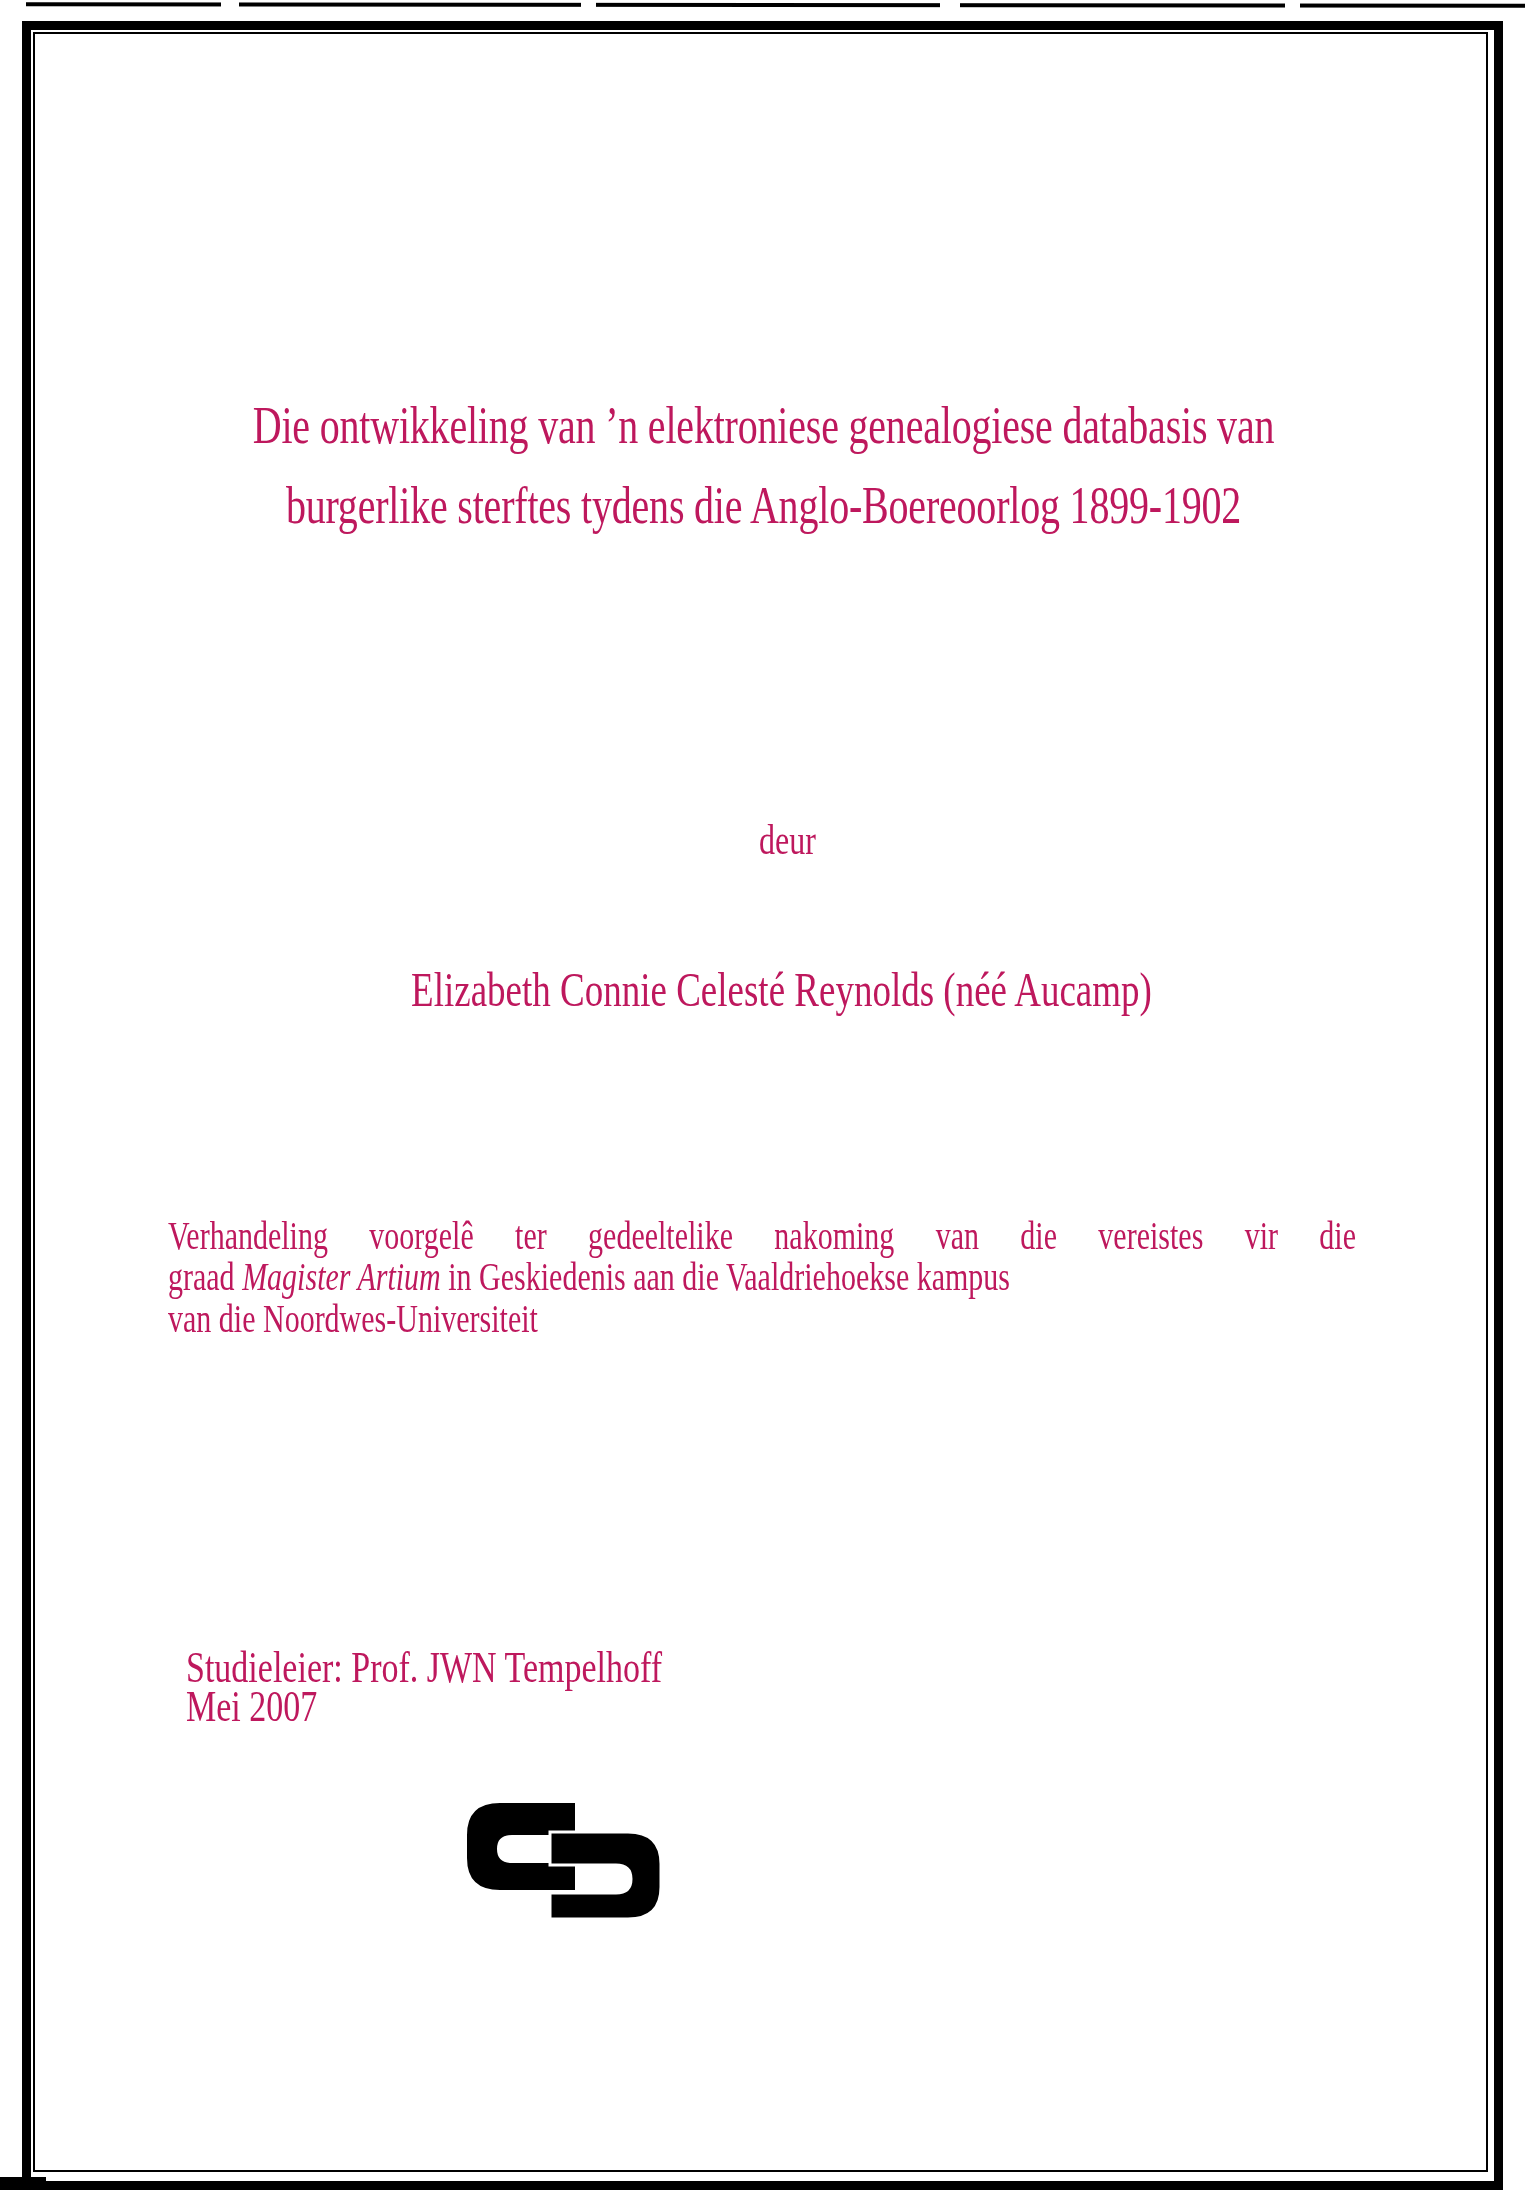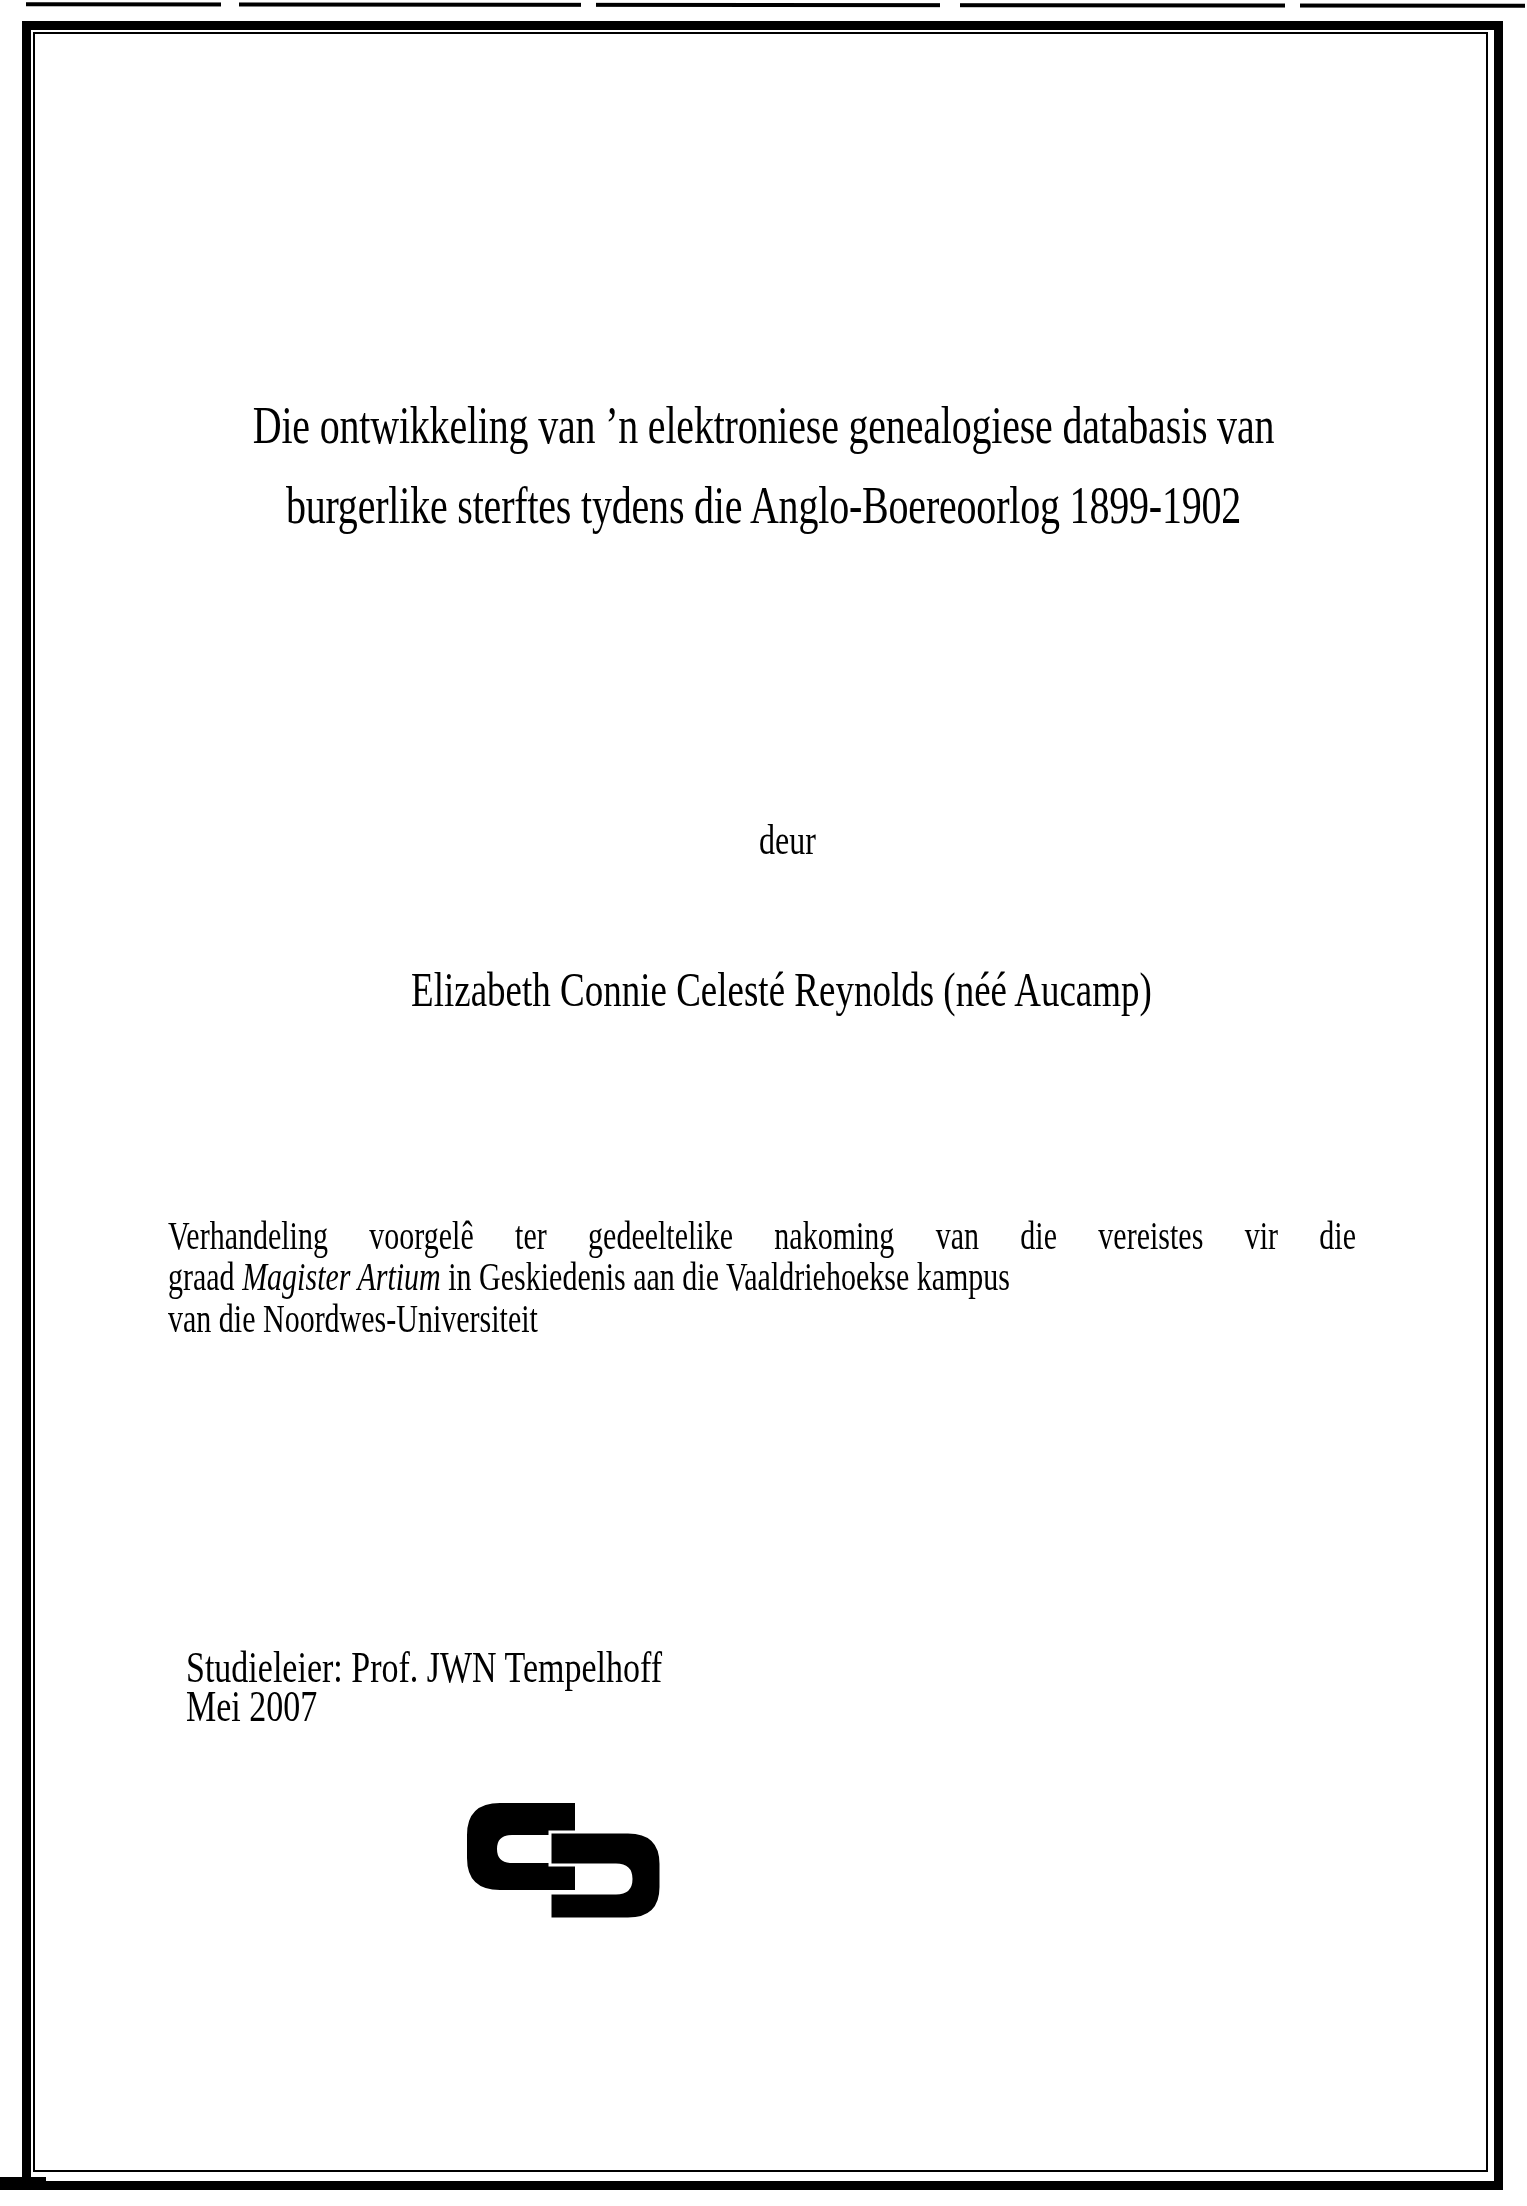--- a/index.html
+++ b/index.html
@@ -3,21 +3,21 @@
 <meta charset="utf-8">
 <style>
   html,body { margin:0; padding:0; background:#e8e8e8; }
   .page {
     position:relative;
     width:1527px; height:2206px;
     margin:0 auto;
     background:#ffffff;
     overflow:hidden;
     font-family:"Liberation Serif", "DejaVu Serif", serif;
-    color:#000000;
+    color:#be185d;
   }
   
   .artifact-top {
     position:absolute; top:3px; left:26px; right:2px; height:4px;
     background:linear-gradient(90deg,
       #000 0 13%, transparent 13% 14.2%,
       #000 14.2% 37%, transparent 37% 38%,
       #000 38% 61%, transparent 61% 62.3%,
       #000 62.3% 84%, transparent 84% 85%,
       #000 85% 100%);

